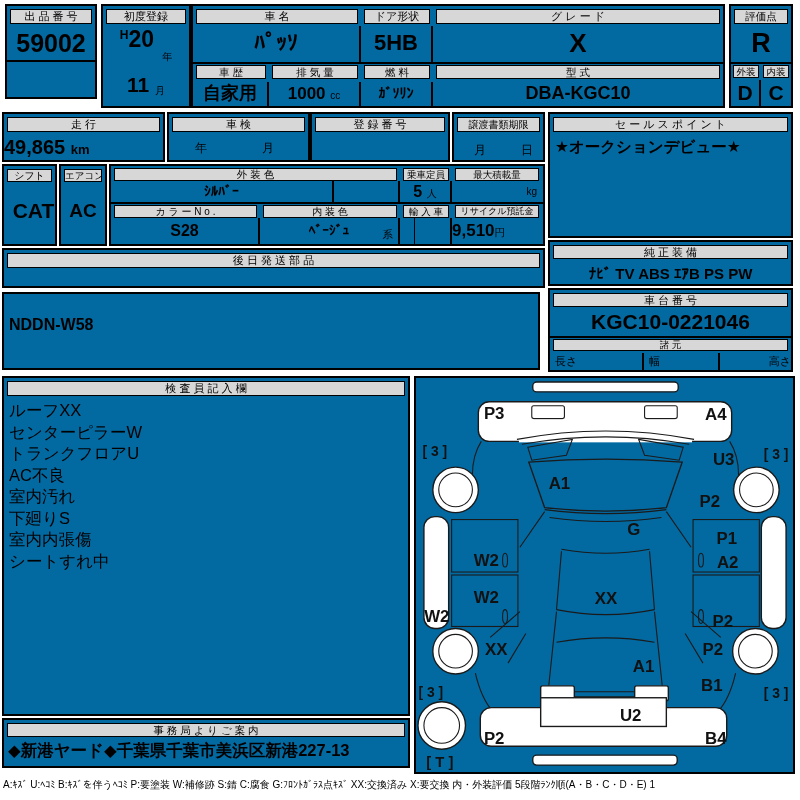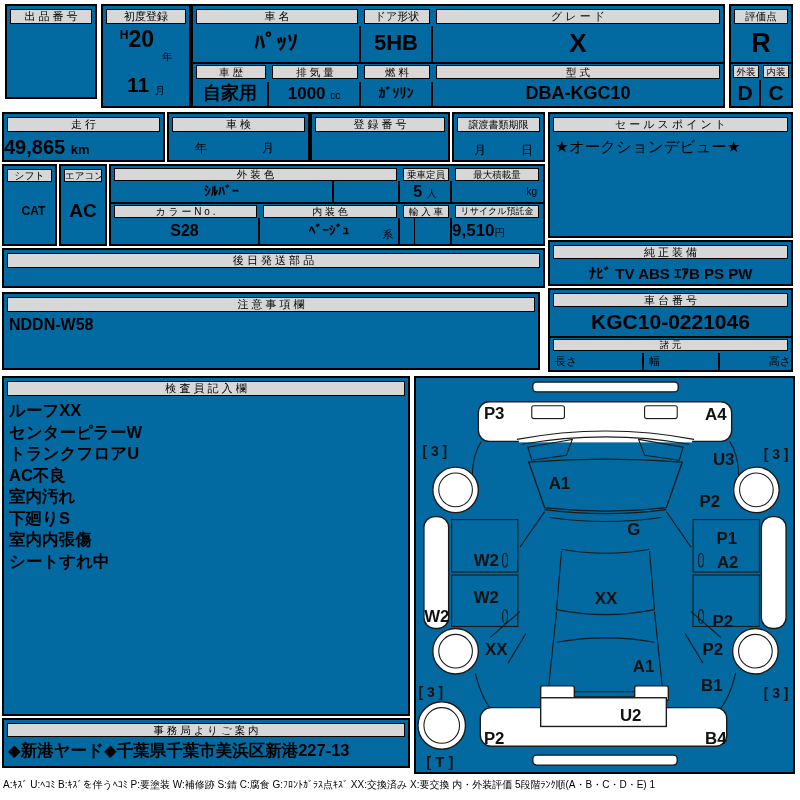--- a/index.html
+++ b/index.html
@@ -18,20 +18,21 @@
   svg .fw{fill:#fff;stroke:#1a1a1a;stroke-width:1.4;}
   svg .thin{fill:none;stroke:#1a1a1a;stroke-width:1.1;}
 </style>
 </head>
 <body>
 
 <div id="sheet">
 
   <div class="box" style="left:5px;top:4px;width:92px;height:95px">
     <div class="hd"><span>出 品 番 号</span></div>
+    <div class="v" style="left:0;right:0;top:20px;height:36px;border-bottom:2px solid #000;font-size:25px;line-height:34px">59002</div>
   </div>
 
   <div class="box" style="left:101px;top:4px;width:90px;height:104px">
     <div class="hd"><span>初度登録</span></div>
     <div class="v" style="left:0;right:0;top:20px;height:38px;display:flex;align-items:flex-start;justify-content:center">
       <span style="font-size:12px;margin-top:2px">H</span>
         <span style="font-size:23px">20</span>
         <span class="plain" style="font-size:10px;align-self:flex-end;margin-left:8px">年</span>
     </div>
     <div class="v" style="left:0;right:0;top:60px;height:38px;display:flex;align-items:center;justify-content:center">
@@ -84,26 +85,26 @@
   </div>
   <div class="box" style="left:452px;top:112px;width:93px;height:50px">
     <div class="hd" style="font-size:10px;letter-spacing:0"><span>譲渡書類期限</span></div>
     <div class="plain" style="position:absolute;left:20px;right:10px;top:28px;display:flex;justify-content:space-between;font-size:12px">
       <span>月</span>
         <span>日</span>
     </div>
   </div>
   <div class="box" style="left:548px;top:112px;width:245px;height:126px">
     <div class="hd"><span>セ ー ル ス ポ イ ン ト</span></div>
-    <div style="position:absolute;left:5px;right:4px;top:23px;font-size:15.5px;font-weight:normal">★オークションデビュー★</div>
+    <div style="position:absolute;left:5px;right:4px;top:23px;font-size:15.5px;font-weight:bold">★オークションデビュー★</div>
   </div>
 
   <div class="box" style="left:2px;top:164px;width:55px;height:82px">
     <div class="hd" style="height:13px;font-size:10px;line-height:11px"><span>シフト</span></div>
-    <div class="v" style="left:8px;right:0;top:30px;height:30px;font-size:12px;line-height:30px">CAT</div>
+    <div class="v" style="left:8px;right:0;top:30px;height:30px;font-size:21px;line-height:30px">CAT</div>
   </div>
   <div class="box" style="left:59px;top:164px;width:48px;height:82px">
     <div class="hd" style="height:13px;font-size:9.5px;line-height:11px"><span>エアコン</span></div>
     <div class="v" style="left:0;right:0;top:30px;height:30px;font-size:19px;line-height:30px">AC</div>
   </div>
 
   <div class="box" style="left:109px;top:164px;width:436px;height:82px">
     <div class="hd" style="left:3px;right:auto;top:2px;width:283px;height:13px;font-size:10.5px;line-height:11px"><span>外 装 色</span></div>
     <div class="hd" style="left:292px;right:auto;top:2px;width:46px;height:13px;font-size:9.5px;line-height:11px;letter-spacing:0"><span>乗車定員</span></div>
     <div class="hd" style="left:344px;right:auto;top:2px;width:84px;height:13px;font-size:9.5px;line-height:11px;letter-spacing:0"><span>最大積載量</span></div>
@@ -122,42 +123,41 @@
         <span style="position:absolute;left:14px;top:0;bottom:0;border-left:1.5px solid #000"></span>
       </div>
     <div class="v" style="left:341px;top:52px;width:89px;height:26px;line-height:26px;text-align:left;padding-right:3px"><span style="font-size:17px">9,510</span><span class="plain" style="font-size:10.5px">円</span></div>
   </div>
 
   <div class="box" style="left:2px;top:248px;width:543px;height:40px">
     <div class="hd"><span>後 日 発 送 部 品</span></div>
   </div>
 
   <div class="box" style="left:2px;top:292px;width:538px;height:78px">
-    <div class="hd"><span>注 意 事 項 欄</span></div>
     <div style="position:absolute;left:5px;top:22px;font-size:16px;font-weight:bold">NDDN-W58</div>
   </div>
 
   <div class="box" style="left:548px;top:240px;width:245px;height:46px">
     <div class="hd" style="height:14px;line-height:12px"><span>純 正 装 備</span></div>
     <div class="v" style="left:0;right:0;top:20px;height:24px;font-size:15px;line-height:24px">ﾅﾋﾞ TV ABS ｴｱB PS PW</div>
   </div>
 
   <div class="box" style="left:548px;top:288px;width:245px;height:84px">
     <div class="hd" style="height:14px;line-height:12px"><span>車 台 番 号</span></div>
     <div class="v" style="left:0;right:0;top:18px;height:28px;font-size:21px;line-height:27px">KGC10-0221046</div>
     <div class="hr" style="top:46px"></div>
     <div class="hd" style="top:49px;height:12px;font-size:9.5px;line-height:10px"><span>諸 元</span></div>
     <div class="v plain br" style="left:0;top:63px;width:94px;height:17px;font-size:11px;line-height:16px;text-align:left;padding-left:5px">長さ</div>
     <div class="v plain br" style="left:94px;top:63px;width:76px;height:17px;font-size:11px;line-height:16px;text-align:left;padding-left:5px">幅</div>
     <div class="v plain" style="left:170px;top:63px;width:71px;height:17px;font-size:11px;line-height:16px;text-align:right;padding-left:5px">高さ</div>
   </div>
 
   <div class="box" style="left:2px;top:376px;width:408px;height:340px">
     <div class="hd"><span>検 査 員 記 入 欄</span></div>
-    <div style="position:absolute;left:5px;top:22px;right:4px;font-weight:bold;font-size:16.5px;line-height:21.5px">
+    <div style="position:absolute;left:5px;top:22px;right:4px;font-weight:normal;font-size:16.5px;line-height:21.5px">
       <div>ルーフXX</div>
       <div>センターピラーW</div>
       <div>トランクフロアU</div>
       <div>AC不良</div>
       <div>室内汚れ</div>
       <div>下廻りS</div>
       <div>室内内張傷</div>
       <div>シートすれ中</div>
     </div>
   </div>

